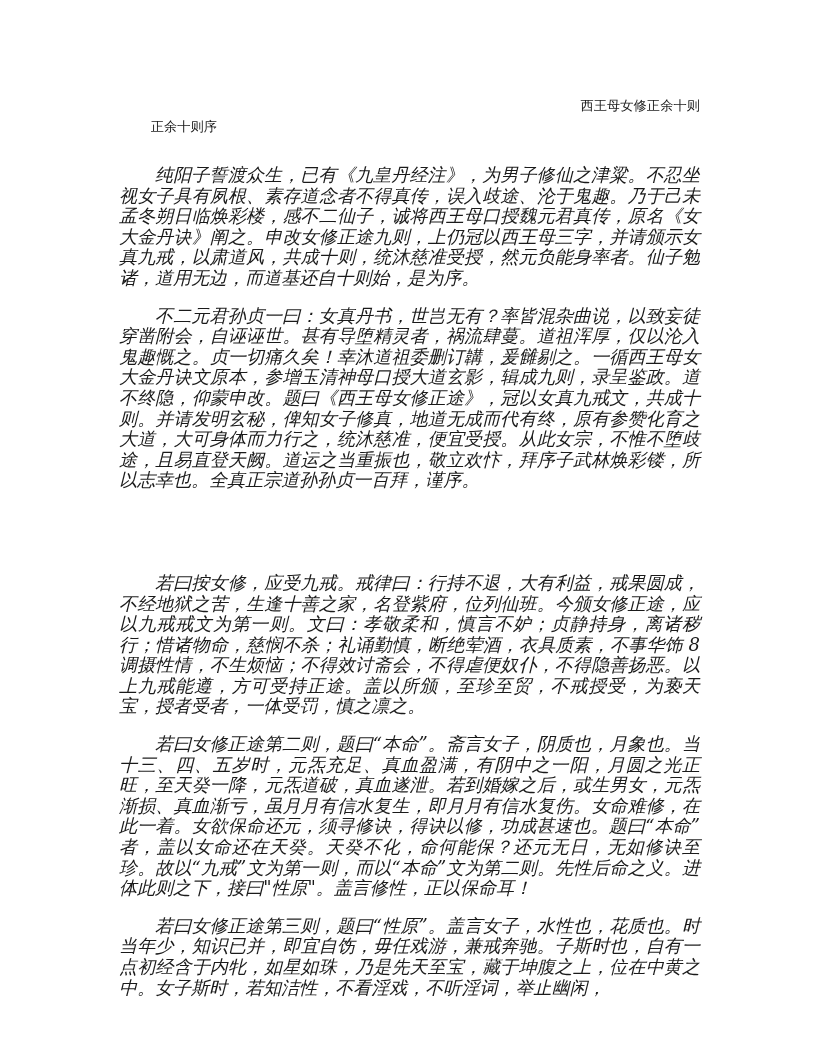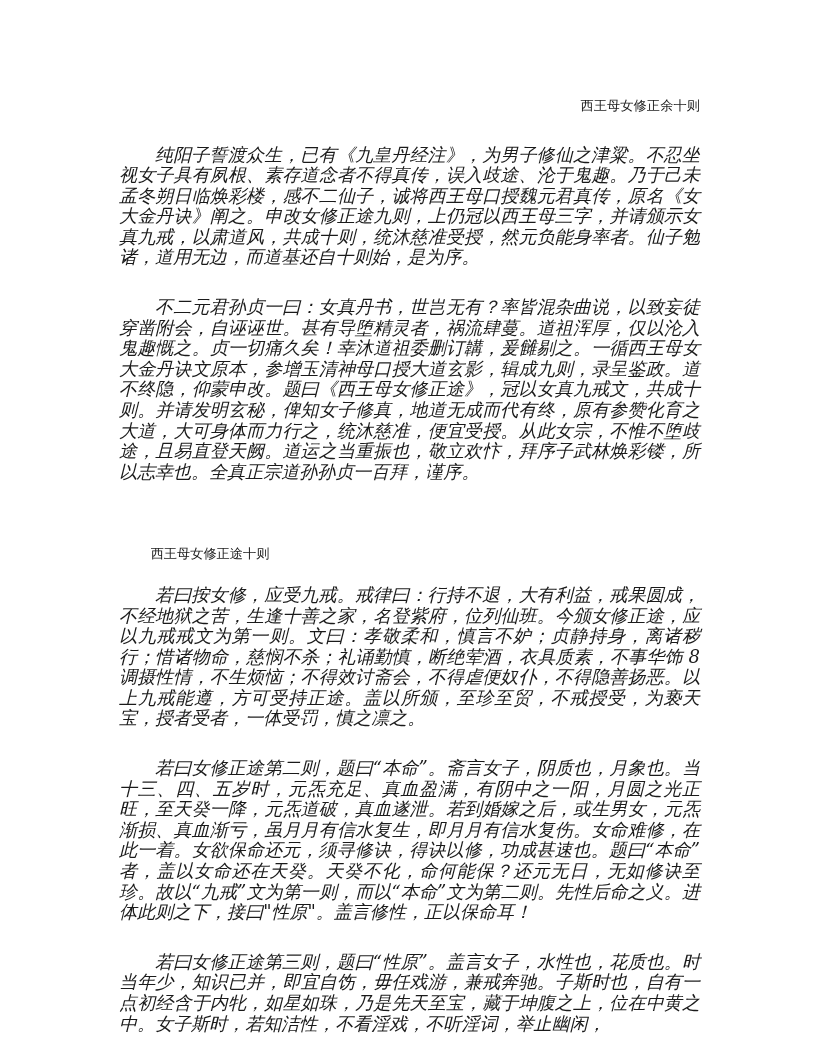--- a/index.html
+++ b/index.html
@@ -48,47 +48,47 @@
     font-size: 18px;
     line-height: 20.6px;
     text-align: justify;
     text-justify: inter-ideograph;
     text-indent: 2em;
     letter-spacing: 0.02px;
     word-break: break-all;
     font-style: italic;
   }
   p.para + p.para {
-    margin-top: 29px;
+    margin-top: 17px;
   }
   .section-head {
     font-size: 13.2px;
     line-height: 20.5px;
     padding-left: 2.4em;
     white-space: pre;
   }
 </style>
 </head>
 <body>
 
 <div class="page">
   <div class="doc">
 
     <div class="title-line">西王母女修正余十则</div>
 
+    <div class="title-sub">正余十则序</div>
 
     <div class="spacer-md"></div>
 
     <p class="para">纯阳子誓渡众生，已有《九皇丹经注》，为男子修仙之津粱。不忍坐视女子具有夙根、素存道念者不得真传，误入歧途、沦于鬼趣。乃于己未孟冬朔日临焕彩楼，感不二仙子，诚将西王母口授魏元君真传，原名《女大金丹诀》阐之。申改女修正途九则，上仍冠以西王母三字，并请颁示女真九戒，以肃道风，共成十则，统沐慈准受授，然元负能身率者。仙子勉诸，道用无边，而道基还自十则始，是为序。</p>
 
     <p class="para">不二元君孙贞一曰：女真丹书，世岂无有？率皆混杂曲说，以致妄徒穿凿附会，自诬诬世。甚有导堕精灵者，祸流肆蔓。道祖浑厚，仅以沦入鬼趣慨之。贞一切痛久矣！幸沐道祖委删订韝，爰雠剔之。一循西王母女大金丹诀文原本，参增玉清神母口授大道玄影，辑成九则，录呈鉴政。道不终隐，仰蒙申改。题曰《西王母女修正途》，冠以女真九戒文，共成十则。并请发明玄秘，俾知女子修真，地道无成而代有终，原有参赞化育之大道，大可身体而力行之，统沐慈准，便宜受授。从此女宗，不惟不堕歧途，且易直登天阙。道运之当重振也，敬立欢忭，拜序子武林焕彩镂，所以志幸也。全真正宗道孙孙贞一百拜，谨序。</p>
 
     <div class="spacer-xl"></div>
 
-    <div class="section-head">西王母女修正途十则</div>
 
     <div class="spacer-sm"></div>
 
     <p class="para">若曰按女修，应受九戒。戒律曰：行持不退，大有利益，戒果圆成，不经地狱之苦，生逢十善之家，名登紫府，位列仙班。今颁女修正途，应以九戒戒文为第一则。文曰：孝敬柔和，慎言不妒；贞静持身，离诸秽行；惜诸物命，慈悯不杀；礼诵勤慎，断绝荤酒，衣具质素，不事华饰 8 调摄性情，不生烦恼；不得效讨斋会，不得虐便奴仆，不得隐善扬恶。以上九戒能遵，方可受持正途。盖以所颁，至珍至贸，不戒授受，为亵天宝，授者受者，一体受罚，慎之凛之。</p>
 
 
     <p class="para">若曰女修正途第二则，题曰“本命”。斋言女子，阴质也，月象也。当十三、四、五岁时，元炁充足、真血盈满，有阴中之一阳，月圆之光正旺，至天癸一降，元炁道破，真血遂泄。若到婚嫁之后，或生男女，元炁渐损、真血渐亏，虽月月有信水复生，即月月有信水复伤。女命难修，在此一着。女欲保命还元，须寻修诀，得诀以修，功成甚速也。题曰“本命”者，盖以女命还在天癸。天癸不化，命何能保？还元无日，无如修诀至珍。故以“九戒”文为第一则，而以“本命”文为第二则。先性后命之义。进体此则之下，接曰"性原"。盖言修性，正以保命耳！</p>
 
 
     <p class="para">若曰女修正途第三则，题曰“性原”。盖言女子，水性也，花质也。时当年少，知识已并，即宜自饬，毋任戏游，兼戒奔驰。子斯时也，自有一点初经含于内牝，如星如珠，乃是先天至宝，藏于坤腹之上，位在中黄之中。女子斯时，若知洁性，不看淫戏，不听淫词，举止幽闲，</p>

